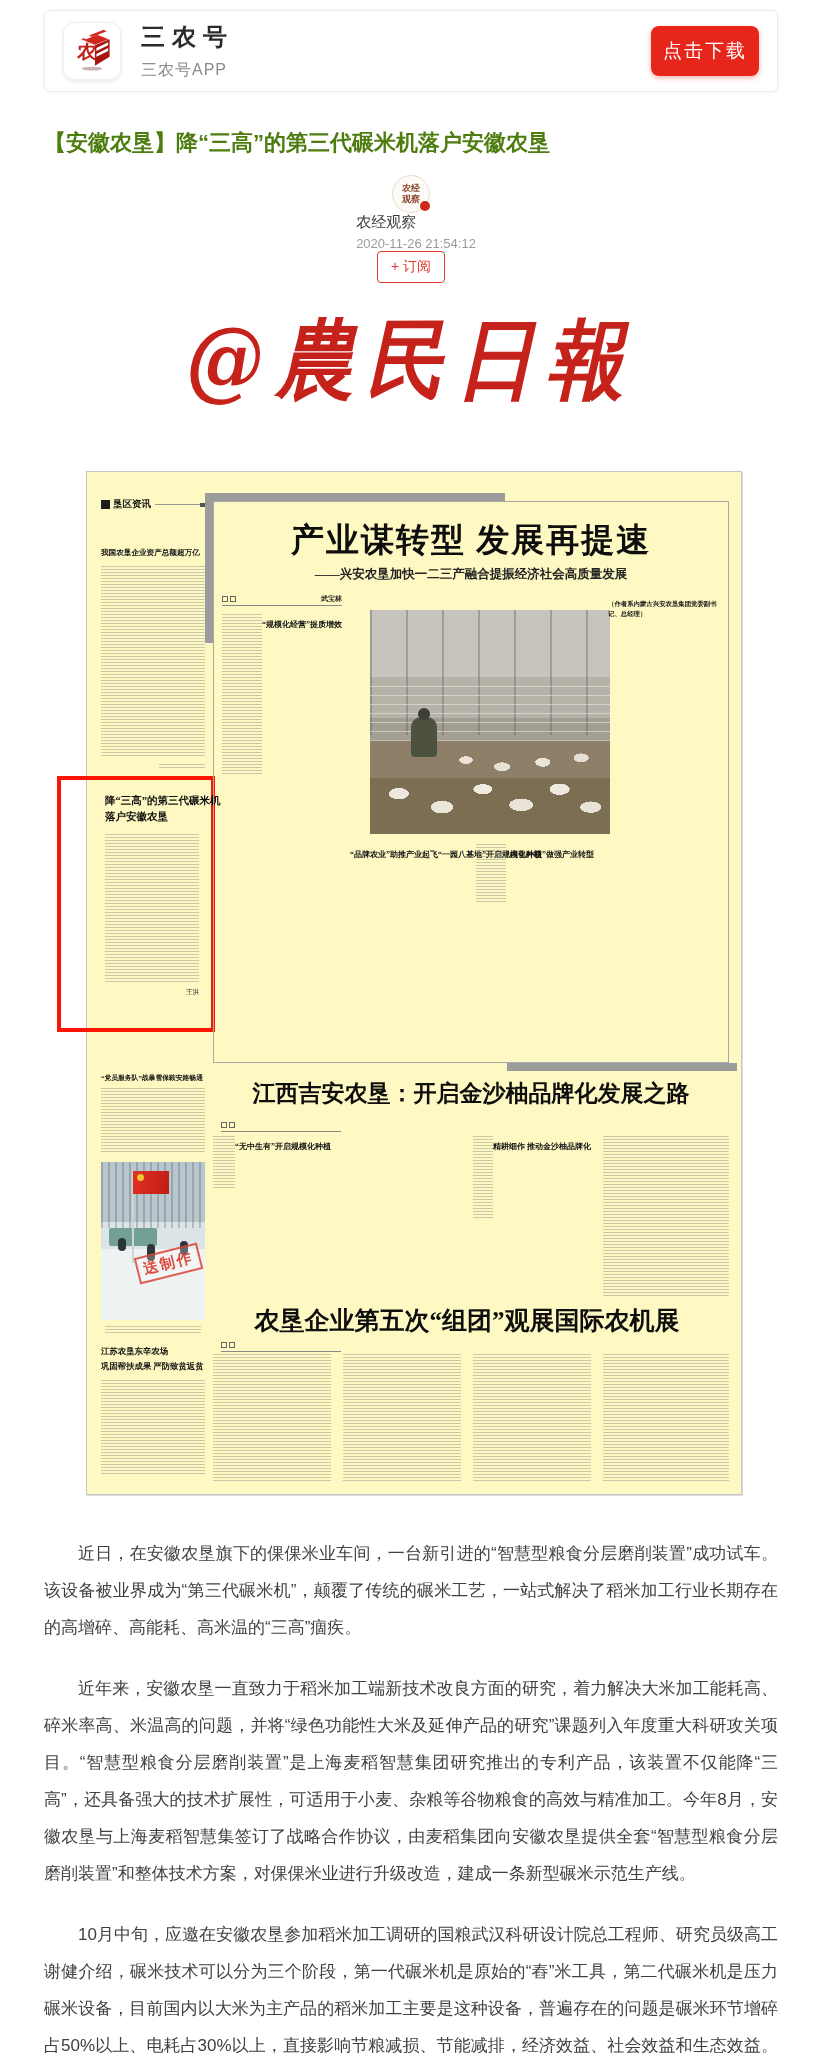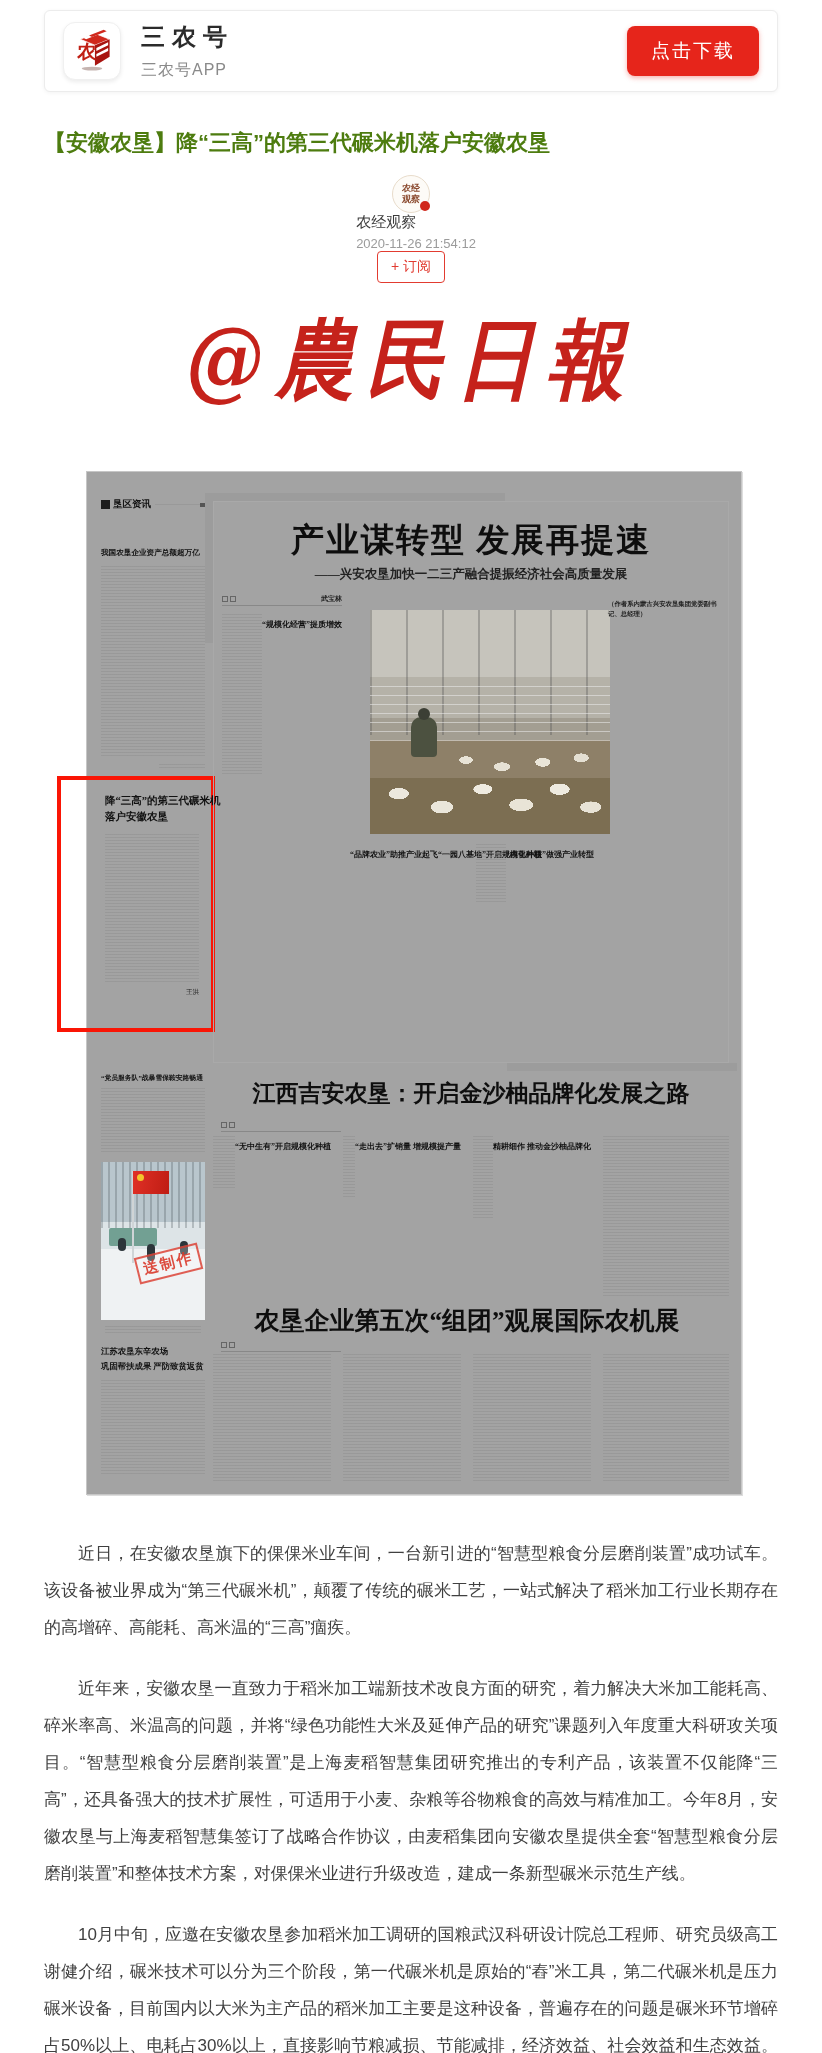--- a/index.html
+++ b/index.html
@@ -20,21 +20,21 @@
     width:58px; height:58px; border:1px solid #f0f0f0; border-radius:12px;
     background:#fff; display:flex; align-items:center; justify-content:center;
     box-shadow:0 2px 4px rgba(0,0,0,.08);
   }
   .app-titles { margin-left:20px; }
   .app-name { font-size:24px; font-weight:bold; color:#2b2b2b; letter-spacing:7px; }
   .app-caption { font-size:16px; color:#8a8a8a; margin-top:7px; letter-spacing:1px; }
   .spacer { flex:1; }
   .dl-btn {
     background:#e6251b; color:#fff; font-size:19px; letter-spacing:2px;
-    padding:12px 24px; border:none; border-radius:8px; cursor:pointer;
+    padding:12px 12px; border:none; border-radius:8px; cursor:pointer;
     box-shadow:0 2px 5px rgba(230,37,27,.35);
   }
   
   .a-title { margin:36px 44px 0; font-size:22px; font-weight:bold; color:#4d7c0f; line-height:1.4; }
   .meta-row { margin:16px 44px 8px; display:flex; align-items:center;flex-direction:column; }
   .avatar {
     width:38px; height:38px; border-radius:50%; border:1px solid #e8dccb;
     display:flex; flex-direction:column; align-items:center; justify-content:center;
     font-size:9px; line-height:1.15; color:#8b4a2f; font-weight:bold; position:relative;
     background:#fdfbf7; cursor:pointer; flex:0 0 auto;
@@ -51,21 +51,21 @@
   
   .scan { margin:20px 44px 0; position:relative; height:1196px; background:#fff; cursor:pointer; }
   .masthead {
     position:absolute; top:6px; left:0; right:0; text-align:center;
     font-family:"DejaVu Serif","Liberation Serif",serif; font-style:italic; font-weight:bold;
     font-size:78px; color:#c5221b; letter-spacing:12px; transform:scaleY(1.12);
     white-space:nowrap;
   }
   .page {
     position:absolute; top:168px; left:42px; width:656px; height:1024px;
-    border:1px solid #c6c6c6; background:#a3a3a3; box-shadow:1px 1px 0 #ddd;
+    border:1px solid #c6c6c6; background:#fef9c3; box-shadow:1px 1px 0 #ddd;
     font-family:"Liberation Serif","DejaVu Serif",serif;
   }
   .page * { position:absolute; }
   .f { background:repeating-linear-gradient(#8c8c8c 0 1px, transparent 1px 3px); opacity:.45; }
   .sechead { top:26px; left:14px; width:104px; height:14px; display:flex; align-items:center; }
   .sechead .sq { position:static; width:9px; height:9px; background:#1d1d1d; margin-right:3px; }
   .sechead .sl { position:static; font-size:9.5px; font-weight:bold; color:#111; white-space:nowrap; }
   .sechead .rule { position:static; flex:1; height:1px; background:#999; margin-left:4px; }
   .sechead .cap { position:static; width:5px; height:4px; background:#555; }
   .np-h { color:#141414; font-weight:bold; white-space:nowrap; }
@@ -297,25 +297,20 @@
     <div class="bylinerow s2-byline" style="width:120px">
       <span class="bx"></span>
       <span class="bx"></span>
       <span class="bspace"></span>
     </div>
     <div class="col s2col s2c1">
       <span class="cf f" style="height:54px"></span>
       <span class="colsub">“无中生有”开启规模化种植</span>
       <span class="cf f" style="flex:1"></span>
     </div>
-    <div class="col s2col s2c2">
-      <span class="cf f" style="height:62px"></span>
-      <span class="colsub">“走出去”扩销量 增规模提产量</span>
-      <span class="cf f" style="flex:1"></span>
-    </div>
     <div class="col s2col s2c3">
       <span class="cf f" style="height:82px"></span>
       <span class="colsub">精耕细作 推动金沙柚品牌化</span>
       <span class="cf f" style="flex:1"></span>
     </div>
     <div class="col s2col s2c4">
       <span class="cf f" style="flex:1"></span>
     </div>
 
     <div class="s3-head np-h">农垦企业第五次“组团”观展国际农机展</div>

